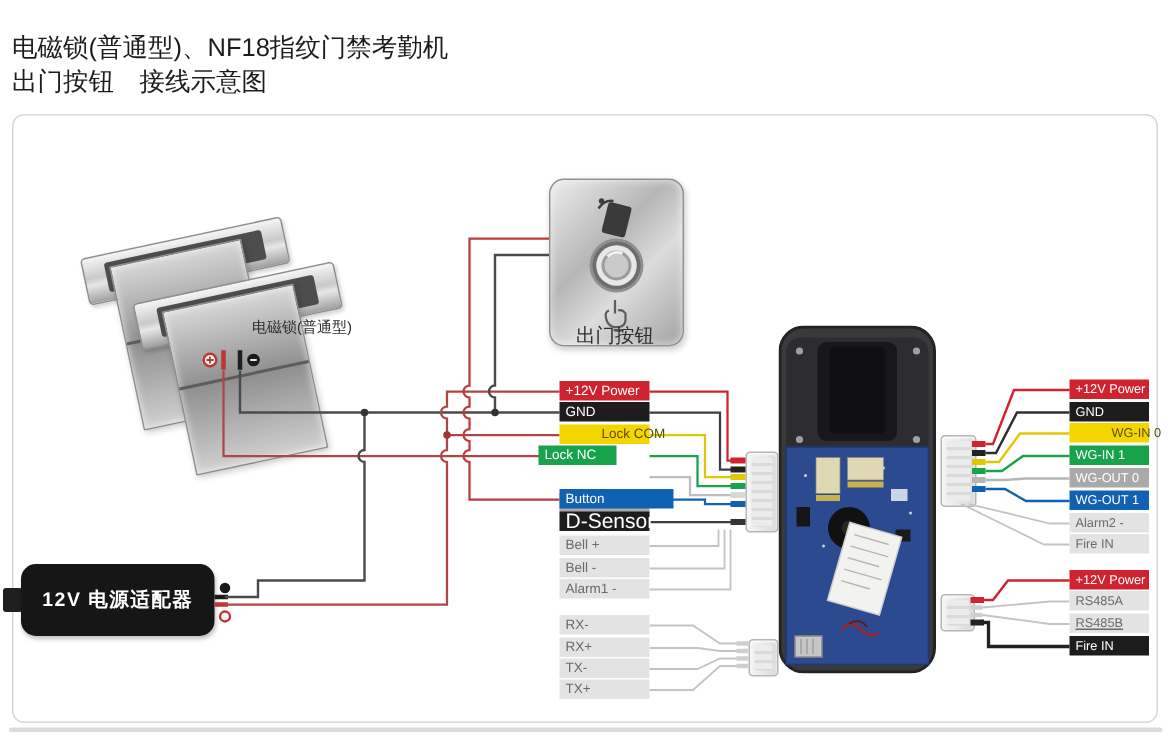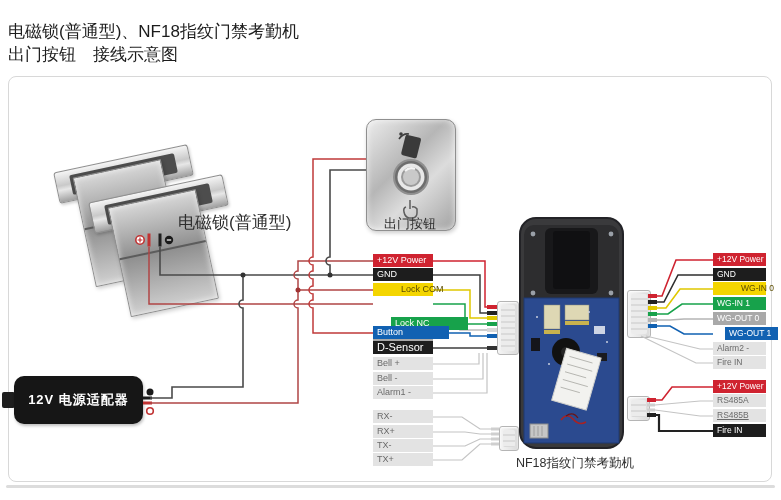--- a/index.html
+++ b/index.html
@@ -68,21 +68,21 @@
   <div class="lock" style="left:55px;top:158px;transform:rotate(-12deg);">
     <div class="slot">
       <div class="plate"></div>
     </div>
   </div>
   <div class="lock" style="left:90px;top:188px;transform:rotate(-12deg);">
     <div class="slot">
       <div class="plate"></div>
     </div>
   </div>
-  <div class="caption" style="left:168px;top:211px;font-size:17px;margin-left:10px;">电磁锁(普通型)</div>
+  <div class="caption" style="left:168px;top:211px;font-size:10px;">电磁锁(普通型)</div>
 
   <div class="plate">
     <svg width="88" height="110" viewBox="0 0 88 110">
 
       <g transform="translate(44,27)">
         <circle cx="-10" cy="-13" r="1.8" fill="#3d3d3d"></circle>
         <path d="M-12,-8 q4,-6 10,-5" stroke="#3d3d3d" stroke-width="1.6" fill="none"></path>
         <rect x="-8" y="-11" width="16" height="21" rx="2" fill="#3a3a3a" transform="rotate(14)"></rect>
       </g>
 
@@ -136,21 +136,20 @@
       <g transform="translate(57,160) rotate(16)">
         <rect x="-17" y="-25" width="36" height="54" fill="#f2f2ef" stroke="#cfcfcc"></rect>
         <path d="M-12,-18 H12 M-12,-10 H14 M-12,-2 H10 M-12,6 H14 M-12,14 H8" stroke="#b5b5b0" stroke-width="0.9"></path>
       </g>
       <path d="M42,203 q6,-8 12,-1 t13,3" stroke="#a82222" stroke-width="1.6" fill="none"></path>
       <path d="M47,199 q7,-5 12,2" stroke="#6d1414" stroke-width="1.2" fill="none"></path>
       <rect x="11" y="207" width="18" height="14" fill="#c6c6c6" stroke="#8b8b8b"></rect>
       <path d="M15,209 v10 M19,209 v10 M23,209 v10" stroke="#9e9e9e" stroke-width="1"></path>
     </svg>
   </div>
-  <div class="caption" style="left:510px;top:455px;width:130px;text-align:center;font-size:12.5px;">NF18指纹门禁考勤机</div>
 
   <div class="conn" style="left:497px;top:301px;width:20px;height:52px;"></div>
   <div class="conn" style="left:499px;top:426px;width:18px;height:23px;"></div>
   <div class="conn" style="left:627px;top:290px;width:22px;height:46px;"></div>
   <div class="conn" style="left:627px;top:396px;width:21px;height:23px;"></div>
 
   <svg class="wires" viewBox="0 0 781 500">
 
     <g>
       <circle cx="140" cy="240" r="4.2" fill="#fff" stroke="#c03333" stroke-width="1.6"></circle>
@@ -232,39 +231,39 @@
     <path d="M656,400 H662 L672,387 H713" stroke="#cf2330" stroke-width="1.6" fill="none"></path>
     <path d="M655,405 L700,401 H713" stroke="#c4c4c4" stroke-width="1.2" fill="none"></path>
     <path d="M655,410 L700,416 H713" stroke="#c4c4c4" stroke-width="1.2" fill="none"></path>
     <path d="M652,415 H659 V431 H713" stroke="#222" stroke-width="2.2" fill="none"></path>
   </svg>
 
   <div id="mid-terms">
       <div class="term red" style="left: 373px; top: 254px; width: 60px; font-size: 9px;">+12V Power</div>
       <div class="term black" style="left: 373px; top: 268px; width: 60px; font-size: 9px;">GND</div>
       <div class="term yellow" style="left: 373px; top: 283px; width: 60px; font-size: 9px;">Lock COM</div>
-      <div class="term green" style="left: 391px; top: 297px; width: 77px; font-size: 9px; margin-top: 20px;">Lock NC</div>
+      <div class="term green" style="left: 359px; top: 297px; width: 52px; font-size: 9px;">Lock NC</div>
       <div class="term gray" style="left: 373px; top: 311px; width: 60px; font-size: 9px; margin-top: 18px;">Lock NO</div>
       <div class="term blue" style="left: 373px; top: 326px; width: 76px; font-size: 9px;">Button</div>
-      <div class="term black" style="left: 373px; top: 341px; width: 60px; font-size: 11px;">D-Sensor</div>
+      <div class="term black" style="left: 373px; top: 341px; width: 60px; font-size: 14px;">D-Sensor</div>
       <div class="term plain" style="left: 373px; top: 357px; width: 60px; font-size: 9px;">Bell +</div>
       <div class="term plain" style="left: 373px; top: 372px; width: 60px; font-size: 9px;">Bell -</div>
       <div class="term plain" style="left: 373px; top: 386px; width: 60px; font-size: 9px;">Alarm1 -</div>
       <div class="term plain" style="left: 373px; top: 410px; width: 60px; font-size: 9px;">RX-</div>
       <div class="term plain" style="left: 373px; top: 425px; width: 60px; font-size: 9px;">RX+</div>
       <div class="term plain" style="left: 373px; top: 439px; width: 60px; font-size: 9px;">TX-</div>
       <div class="term plain" style="left: 373px; top: 453px; width: 60px; font-size: 9px;">TX+</div>
     </div>
   <div id="rt-top">
       <div class="term red" style="left: 713px; top: 253px; width: 53px; font-size: 8.5px;">+12V Power</div>
       <div class="term black" style="left: 713px; top: 268px; width: 53px; font-size: 8.5px;">GND</div>
       <div class="term yellow" style="left: 713px; top: 282px; width: 53px; font-size: 8.5px;">WG-IN 0</div>
       <div class="term green" style="left: 713px; top: 297px; width: 53px; font-size: 8.5px;">WG-IN 1</div>
       <div class="term gray" style="left: 713px; top: 312px; width: 53px; font-size: 8.5px;">WG-OUT 0</div>
-      <div class="term blue" style="left: 713px; top: 327px; width: 53px; font-size: 8.5px; margin-left: 12px;">WG-OUT 1</div>
+      <div class="term blue" style="left: 713px; top: 327px; width: 53px; font-size: 8.5px;">WG-OUT 1</div>
       <div class="term plain" style="left: 713px; top: 342px; width: 53px; font-size: 8.5px;">Alarm2 -</div>
       <div class="term plain" style="left: 713px; top: 356px; width: 53px; font-size: 8.5px;">Fire IN</div>
     </div>
   <div id="rt-bot">
       <div class="term red" style="left: 713px; top: 380px; width: 53px; font-size: 8.5px;">+12V Power</div>
       <div class="term plain" style="left: 713px; top: 394px; width: 53px; font-size: 8.5px;">RS485A</div>
       <div class="term plain" style="left: 713px; top: 409px; width: 53px; font-size: 8.5px; text-decoration: underline;">RS485B</div>
       <div class="term black" style="left: 713px; top: 424px; width: 53px; font-size: 8.5px;">Fire IN</div>
     </div>
 

